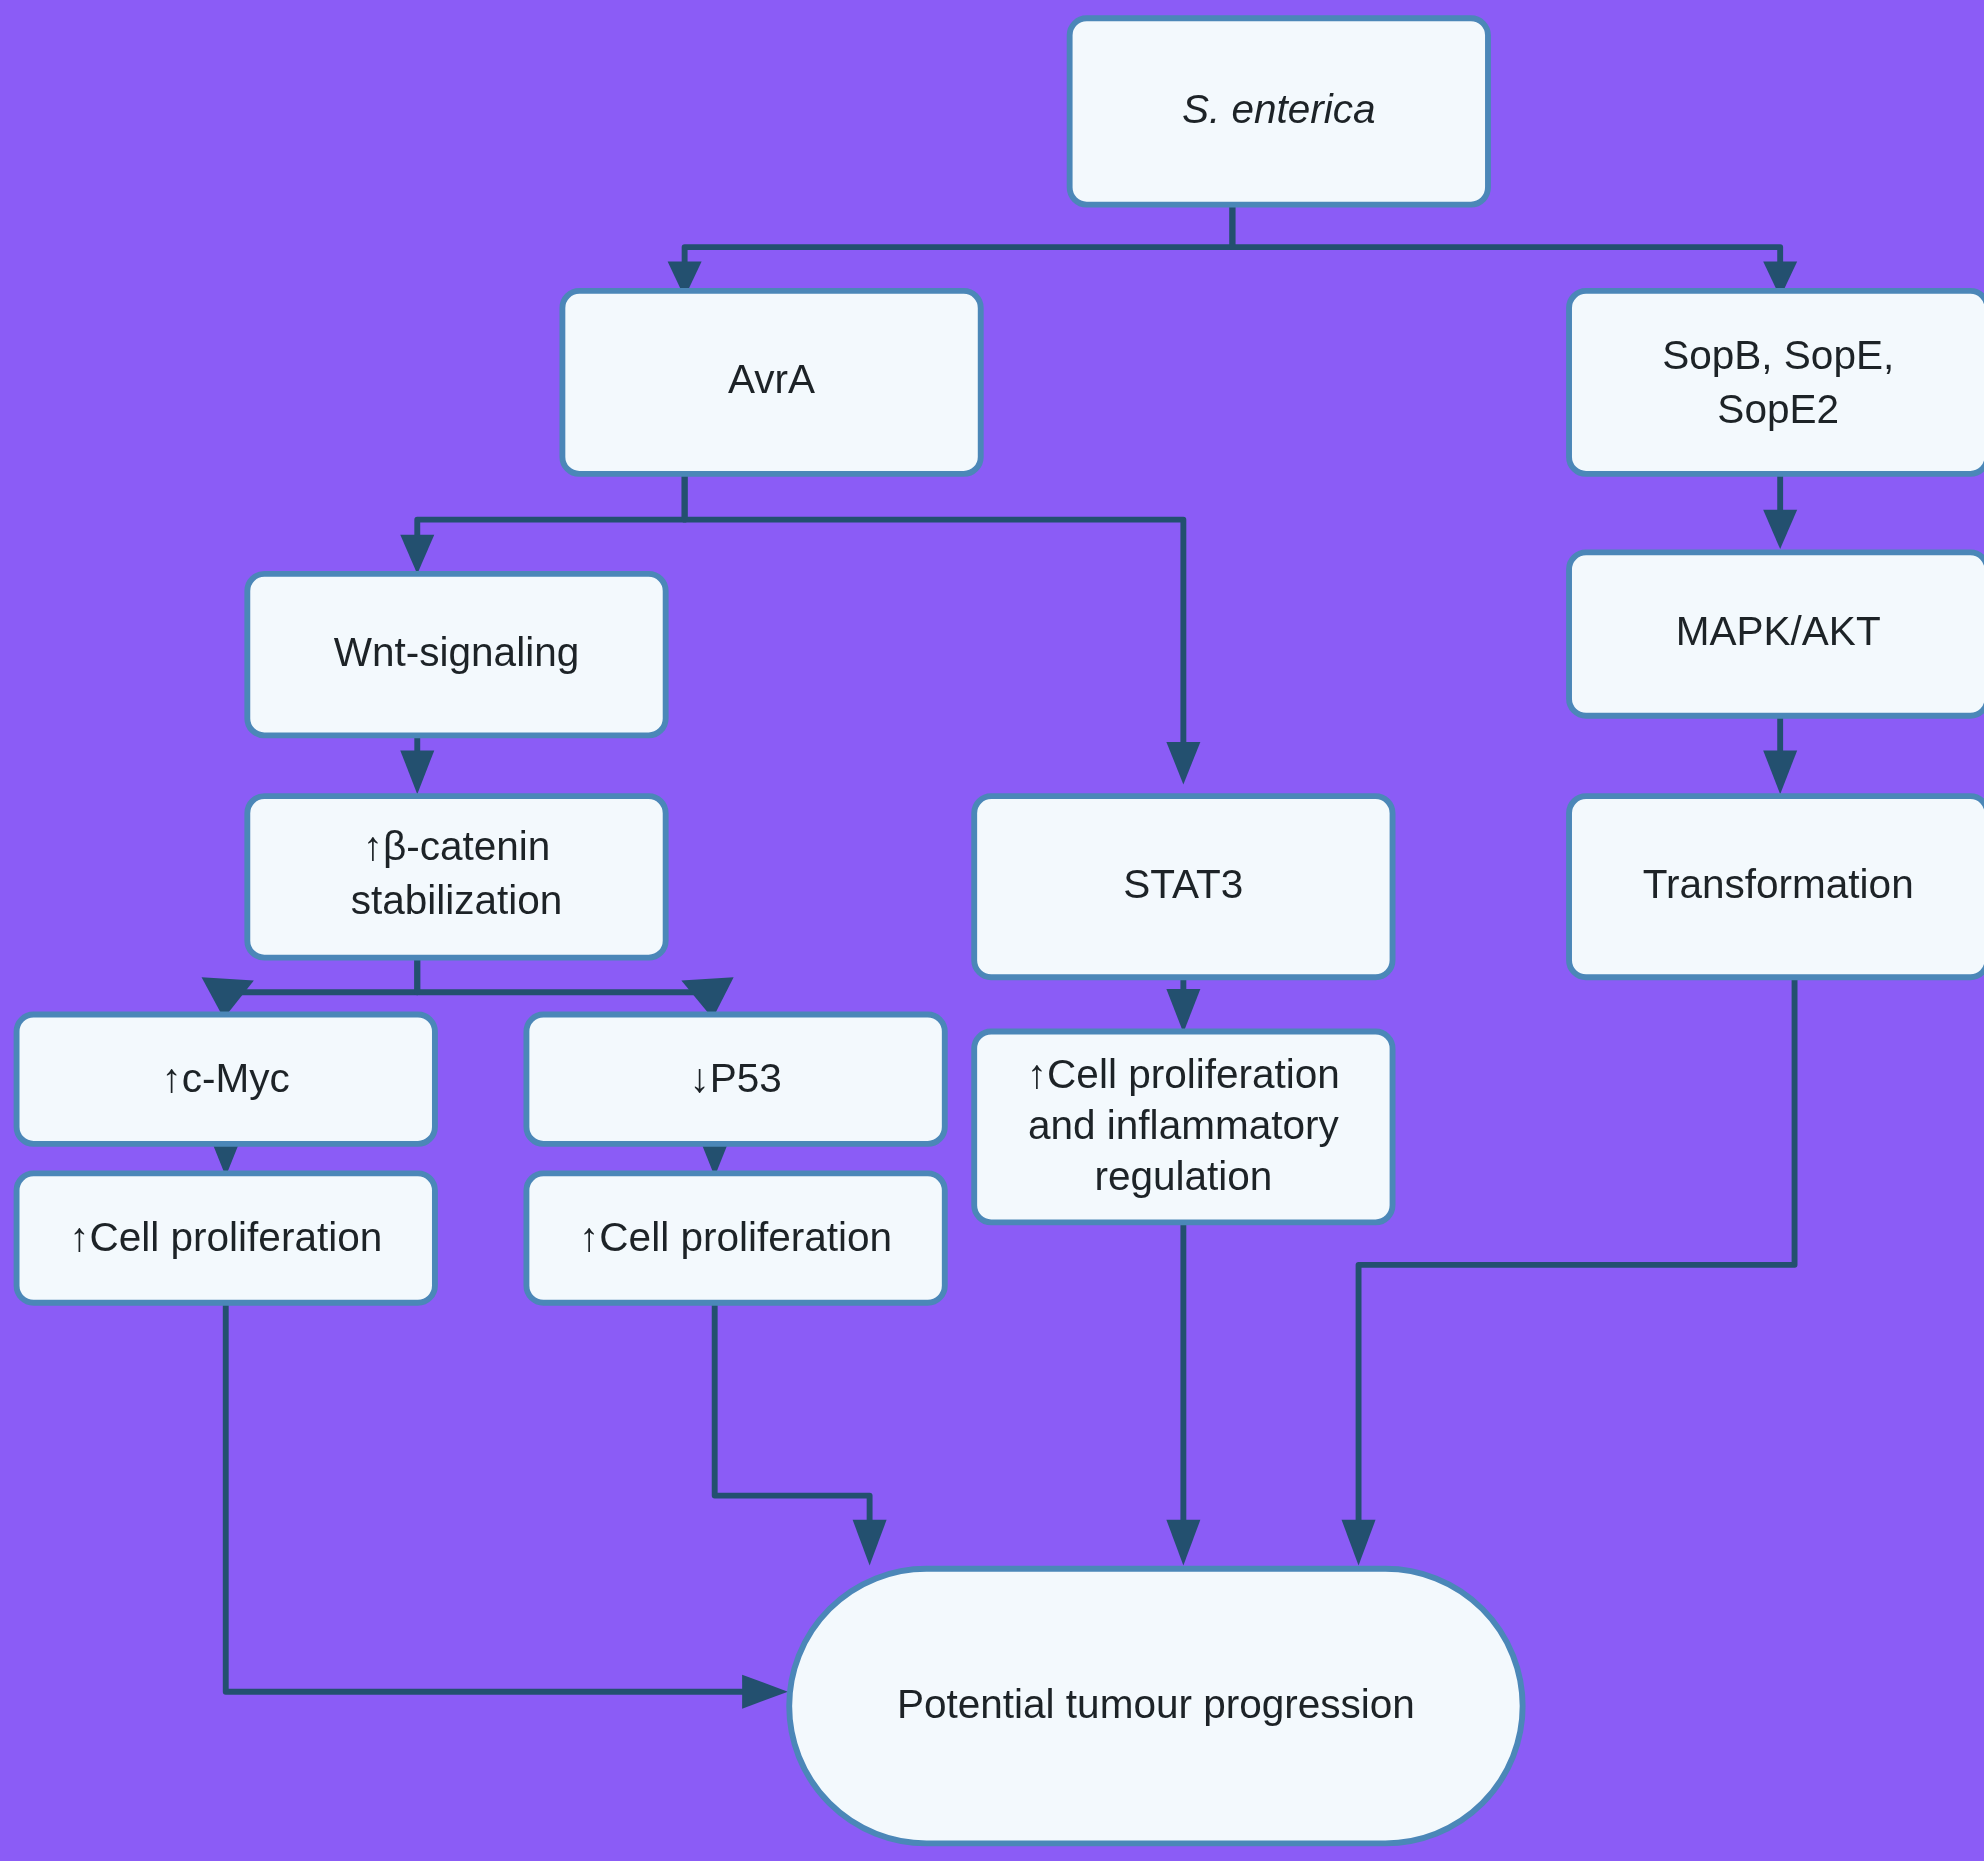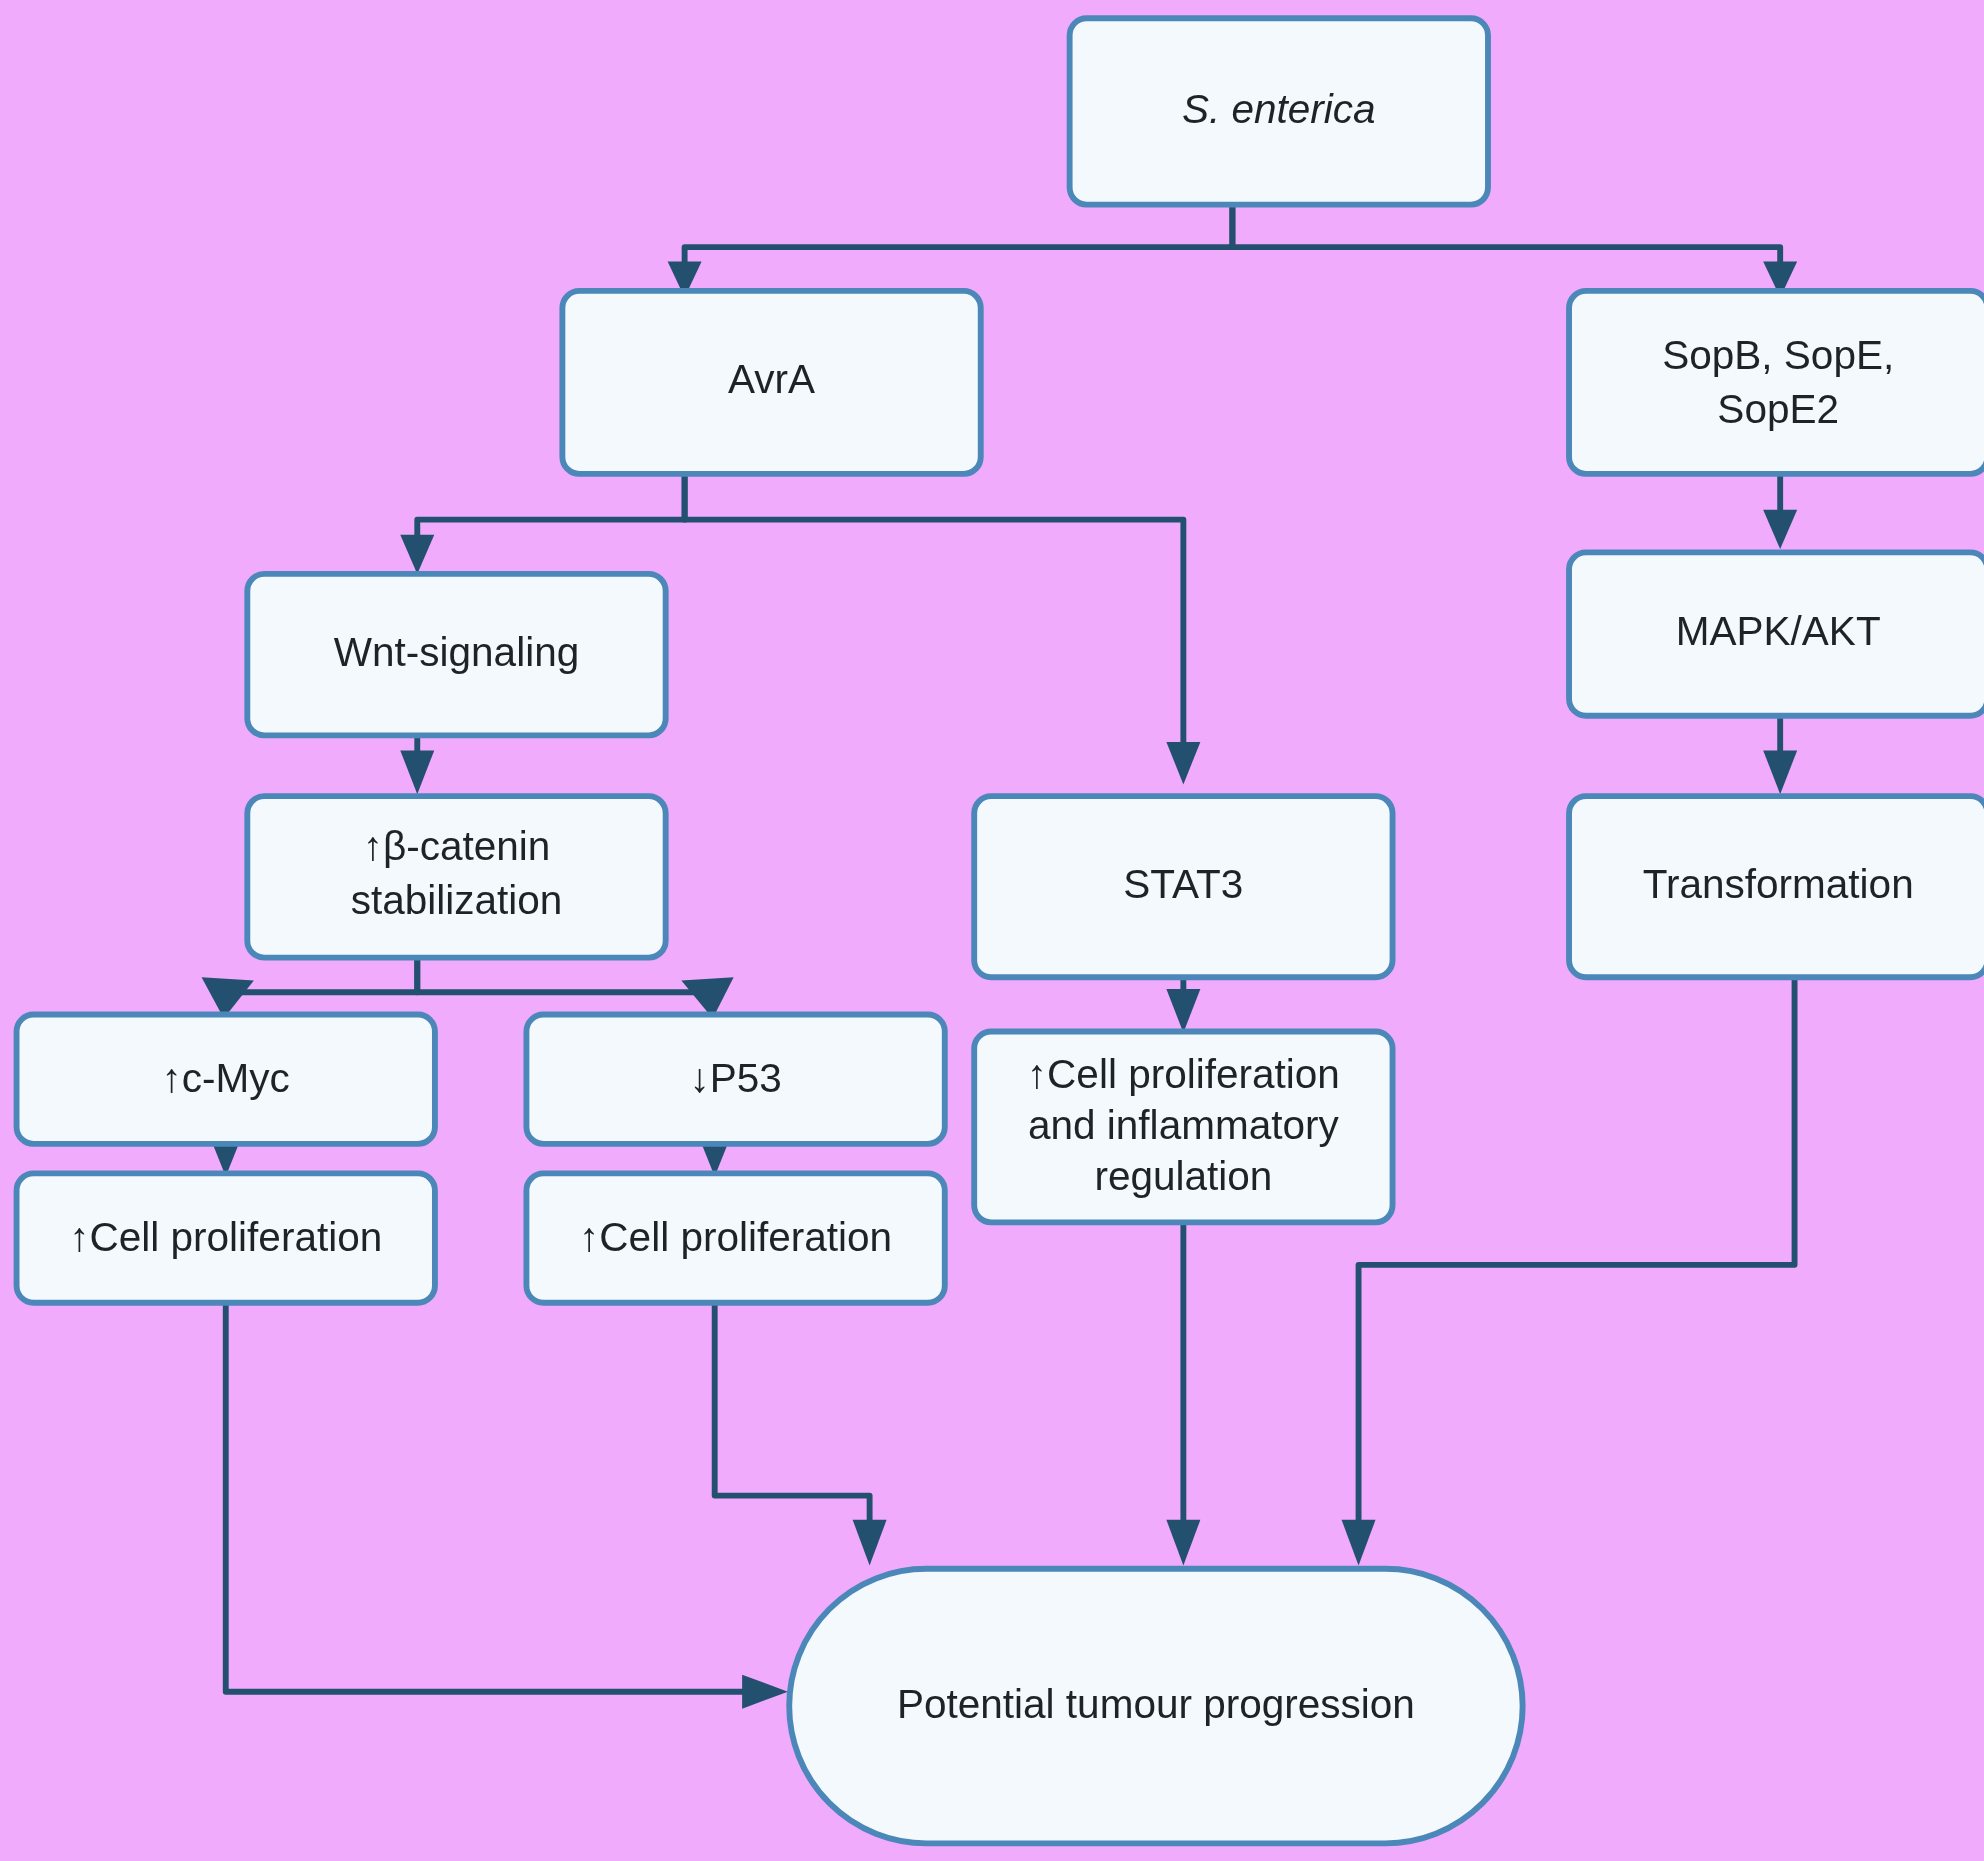--- a/index.html
+++ b/index.html
@@ -4,21 +4,21 @@
 <style>
   html, body {
     margin: 0;
     padding: 0;
     background: #ffffff;
   }
   #canvas {
     position: relative;
     width: 1985px;
     height: 1861px;
-    background: #f0abfc;
+    background: #8b5cf6;
     font-family: "Liberation Sans", sans-serif;
   }
   svg.diagram {
     display: block;
     width: 1985px;
     height: 1861px;
   }
   .node-shape {
     fill: #f3f9fd;
     stroke: #4b87b8;

